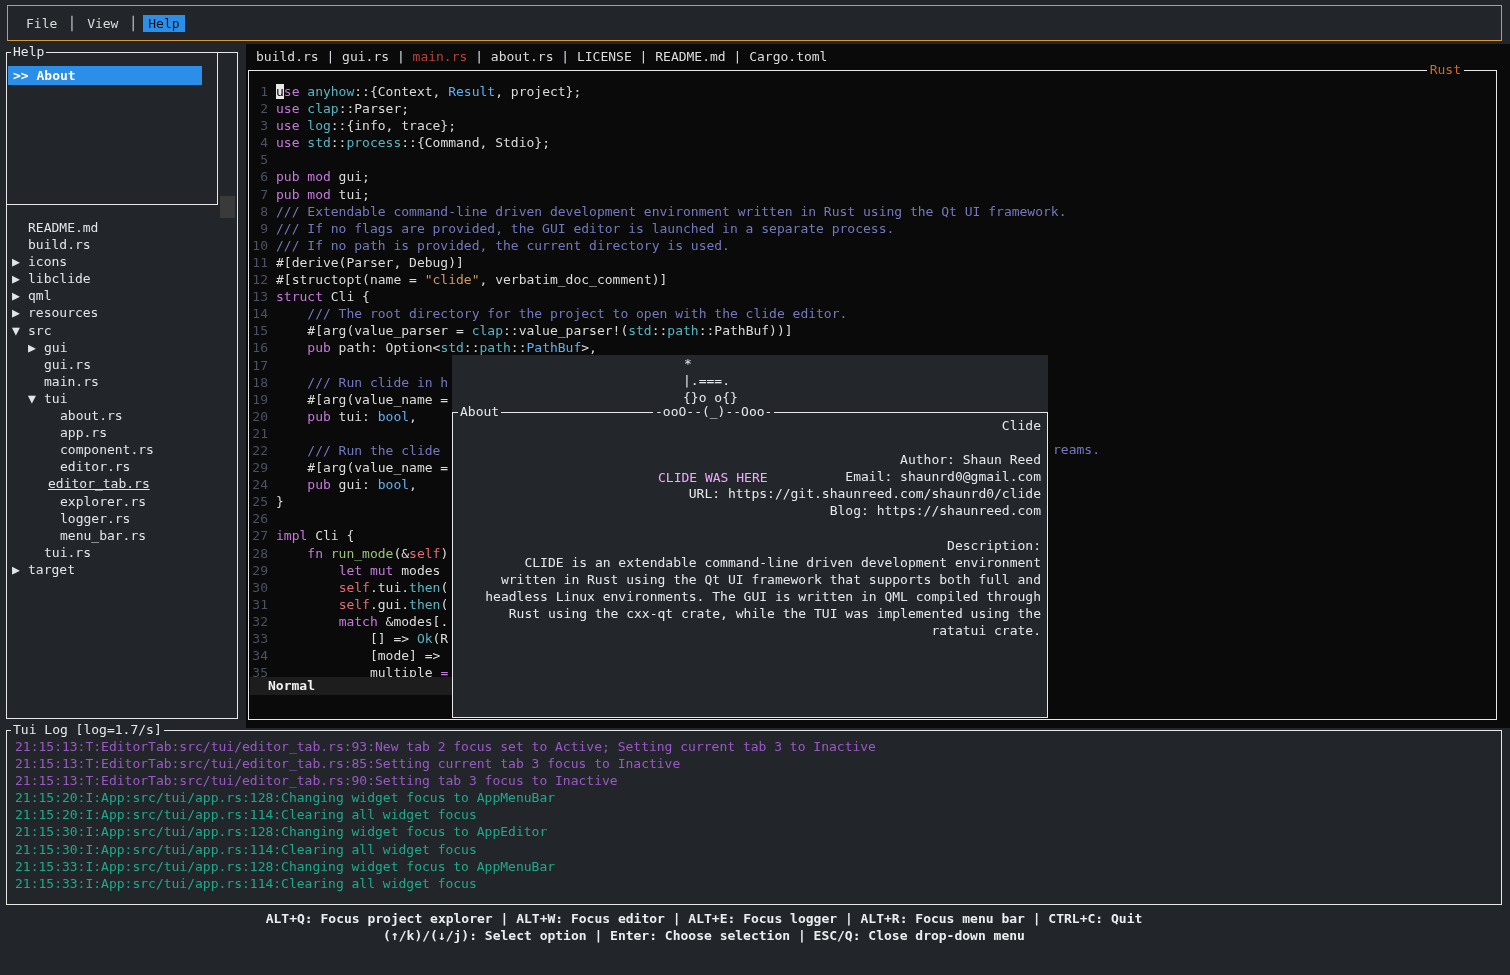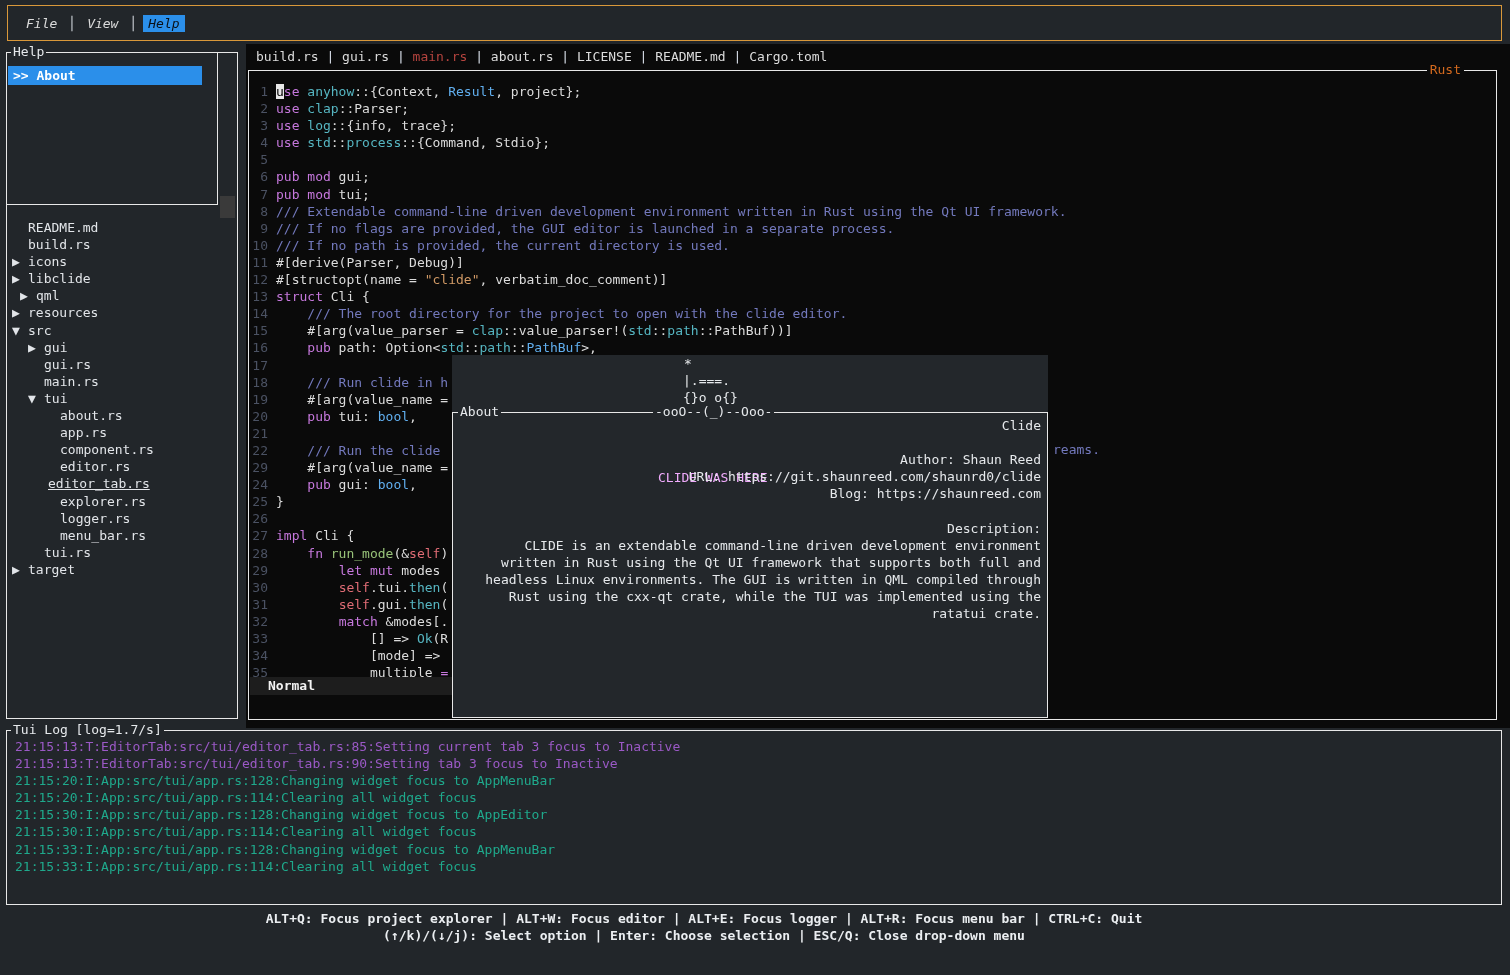--- a/index.html
+++ b/index.html
@@ -2,21 +2,21 @@
 <html style="--c-accent: #d9983a; --c-selblue: #2b8fea; --c-border: #e8e8e8; --c-rust: #d2691e; --c-tabactive: #b5443f; --c-kw: #c678dd; --c-mod: #56b6c2; --c-type: #61afef; --c-str: #d19a66; --c-com: #7379bd; --c-fn: #98c379; --c-self: #e06c75; --c-txt: #dcdcdc; --c-linenum: #4b5263; --c-trace: #9b59c6; --c-info: #1fa98c; --c-cursorbg: #e8e8e8; --bg-app: #22262a; --bg-editor: #0a0a0a; --bg-popup: #23272b; --bg-bar: #1d1d1d; --c-thumb: #3a3a3a;"><head>
 <meta charset="utf-8">
 <style>
   * { margin:0; padding:0; box-sizing:border-box; }
   html,body { width:1510px; height:975px; overflow:hidden; }
   body { background:var(--bg-app); font-family:"DejaVu Sans Mono", monospace; font-size:13px; color:var(--c-txt); }
   .abs { position:absolute; }
   .pre { white-space:pre; }
 
   
-  #menubar { left:7px; top:5px; width:1495px; height:36px; border:1px solid var(--c-accent); display:flex; align-items:center; padding-left:13px;font-style:italic; }
+  #menubar { left:7px; top:5px; width:1495px; height:36px; border:1px solid var(--c-accent); display:flex; align-items:center; padding-left:13px; }
   #menubar .mitem { padding:1px 5px; cursor:default; }
   #menubar .mitem.active { background:var(--c-selblue); color:#0a1016; }
   #menubar .msep { color:#cfd4da; margin:0 6px; }
 
   
   #rightzone { left:246px; top:44px; width:1264px; height:684px; background:var(--bg-editor); }
   #tabstrip { left:256px; top:49px; height:18px; }
   #tabstrip .tsep { color:#d8dee9; }
   #tabstrip .tab.active { color:var(--c-tabactive); }
 
@@ -127,39 +127,40 @@
     <span class="art" style="left: 231px; top: 35px;">{}o o{}</span>
   </div>
 <div id="popup" class="abs">
   <span id="popup-title" class="abs">About</span>
   <span id="popup-borderart" class="abs pre">-ooO--(_)--Ooo-</span>
   <span id="was-here" class="abs pre">CLIDE WAS HERE</span>
   <div id="popup-rows" class="abs">
       <div class="prow">Clide</div>
       <div class="prow"> </div>
       <div class="prow">Author: Shaun Reed</div>
+      <div class="prow">Email: shaunrd0@gmail.com</div>
       <div class="prow">URL: https://git.shaunreed.com/shaunrd0/clide</div>
       <div class="prow">Blog: https://shaunreed.com</div>
       <div class="prow"> </div>
       <div class="prow">Description:</div>
       <div class="prow">CLIDE is an extendable command-line driven development environment</div>
       <div class="prow">written in Rust using the Qt UI framework that supports both full and</div>
       <div class="prow">headless Linux environments. The GUI is written in QML compiled through</div>
       <div class="prow">Rust using the cxx-qt crate, while the TUI was implemented using the</div>
       <div class="prow">ratatui crate.</div>
     </div>
 </div>
 
 <div id="explorerbox" class="abs"></div>
 <div id="tree" class="abs">
     <div class="trow" style="padding-left: 4px;"><span class="arrow"> </span><span>README.md</span></div>
     <div class="trow" style="padding-left: 4px;"><span class="arrow"> </span><span>build.rs</span></div>
     <div class="trow" style="padding-left: 4px;"><span class="arrow">▶</span><span>icons</span></div>
     <div class="trow" style="padding-left: 4px;"><span class="arrow">▶</span><span>libclide</span></div>
-    <div class="trow" style="padding-left: 4px; margin-left: 8px;"><span class="arrow">▶</span><span>qml</span></div>
+    <div class="trow" style="padding-left: 4px;"><span class="arrow">▶</span><span>qml</span></div>
     <div class="trow" style="padding-left: 4px;"><span class="arrow">▶</span><span>resources</span></div>
     <div class="trow" style="padding-left: 4px;"><span class="arrow">▼</span><span>src</span></div>
     <div class="trow" style="padding-left: 20px;"><span class="arrow">▶</span><span>gui</span></div>
     <div class="trow" style="padding-left: 20px;"><span class="arrow"> </span><span>gui.rs</span></div>
     <div class="trow" style="padding-left: 20px;"><span class="arrow"> </span><span>main.rs</span></div>
     <div class="trow" style="padding-left: 20px;"><span class="arrow">▼</span><span>tui</span></div>
     <div class="trow" style="padding-left: 36px;"><span class="arrow"> </span><span>about.rs</span></div>
     <div class="trow" style="padding-left: 36px;"><span class="arrow"> </span><span>app.rs</span></div>
     <div class="trow" style="padding-left: 36px;"><span class="arrow"> </span><span>component.rs</span></div>
     <div class="trow" style="padding-left: 36px;"><span class="arrow"> </span><span>editor.rs</span></div>
@@ -172,20 +173,21 @@
   </div>
 <div id="scroll-thumb" class="abs"></div>
 <div id="helpbox" class="abs">
   <span id="help-title" class="abs">Help</span>
   <div id="help-sel" class="abs">&gt;&gt; About</div>
 </div>
 
 <div id="logbox" class="abs">
   <span id="log-title" class="abs">Tui Log [log=1.7/s]</span>
   <div id="log-entries" class="abs">
+      <div class="lrow trace">21:15:13:T:EditorTab:src/tui/editor_tab.rs:93:New tab 2 focus set to Active; Setting current tab 3 to Inactive</div>
       <div class="lrow trace">21:15:13:T:EditorTab:src/tui/editor_tab.rs:85:Setting current tab 3 focus to Inactive</div>
       <div class="lrow trace">21:15:13:T:EditorTab:src/tui/editor_tab.rs:90:Setting tab 3 focus to Inactive</div>
       <div class="lrow info">21:15:20:I:App:src/tui/app.rs:128:Changing widget focus to AppMenuBar</div>
       <div class="lrow info">21:15:20:I:App:src/tui/app.rs:114:Clearing all widget focus</div>
       <div class="lrow info">21:15:30:I:App:src/tui/app.rs:128:Changing widget focus to AppEditor</div>
       <div class="lrow info">21:15:30:I:App:src/tui/app.rs:114:Clearing all widget focus</div>
       <div class="lrow info">21:15:33:I:App:src/tui/app.rs:128:Changing widget focus to AppMenuBar</div>
       <div class="lrow info">21:15:33:I:App:src/tui/app.rs:114:Clearing all widget focus</div>
     </div>
 </div>

